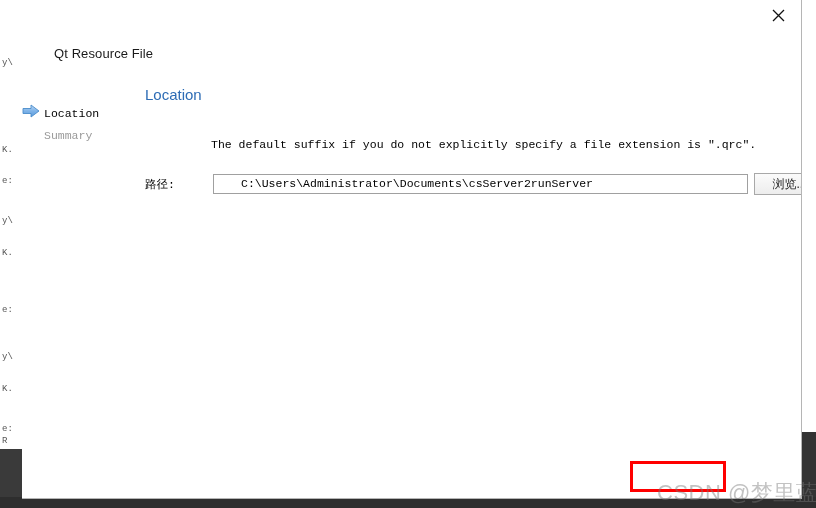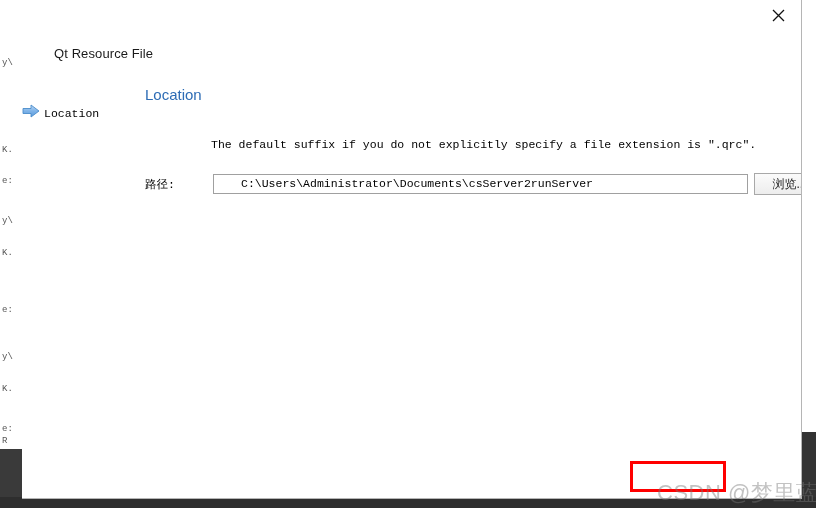--- a/index.html
+++ b/index.html
@@ -328,20 +328,23 @@
                 <stop offset="0%" stop-color="#bcd9f5"></stop>
                 <stop offset="50%" stop-color="#7fb3e8"></stop>
                 <stop offset="100%" stop-color="#5a9bdc"></stop>
               </linearGradient>
             </defs>
             <path d="M1 4.5 L9 4.5 L9 1 L17 7 L9 13 L9 9.5 L1 9.5 Z" fill="url(#arrGrad)" stroke="#4a8ccb" stroke-width="0.9" stroke-linejoin="round"></path>
           </svg>
         </span>
         <span class="step-label">Location</span>
       </div>
+      <div class="step step-next">
+        <span class="step-label">Summary</span>
+      </div>
     </div>
 
     <div class="pane-title">Location</div>
     <div class="hint">The default suffix if you do not explicitly specify a file extension is ".qrc".</div>
 
 
     <div class="field-row" id="row-path">
       <span class="lbl">路径:</span>
       <div class="txtbox" id="path-input">C:\Users\Administrator\Documents\csServer2runServer</div>
       <div id="browse-btn">浏览...</div>

